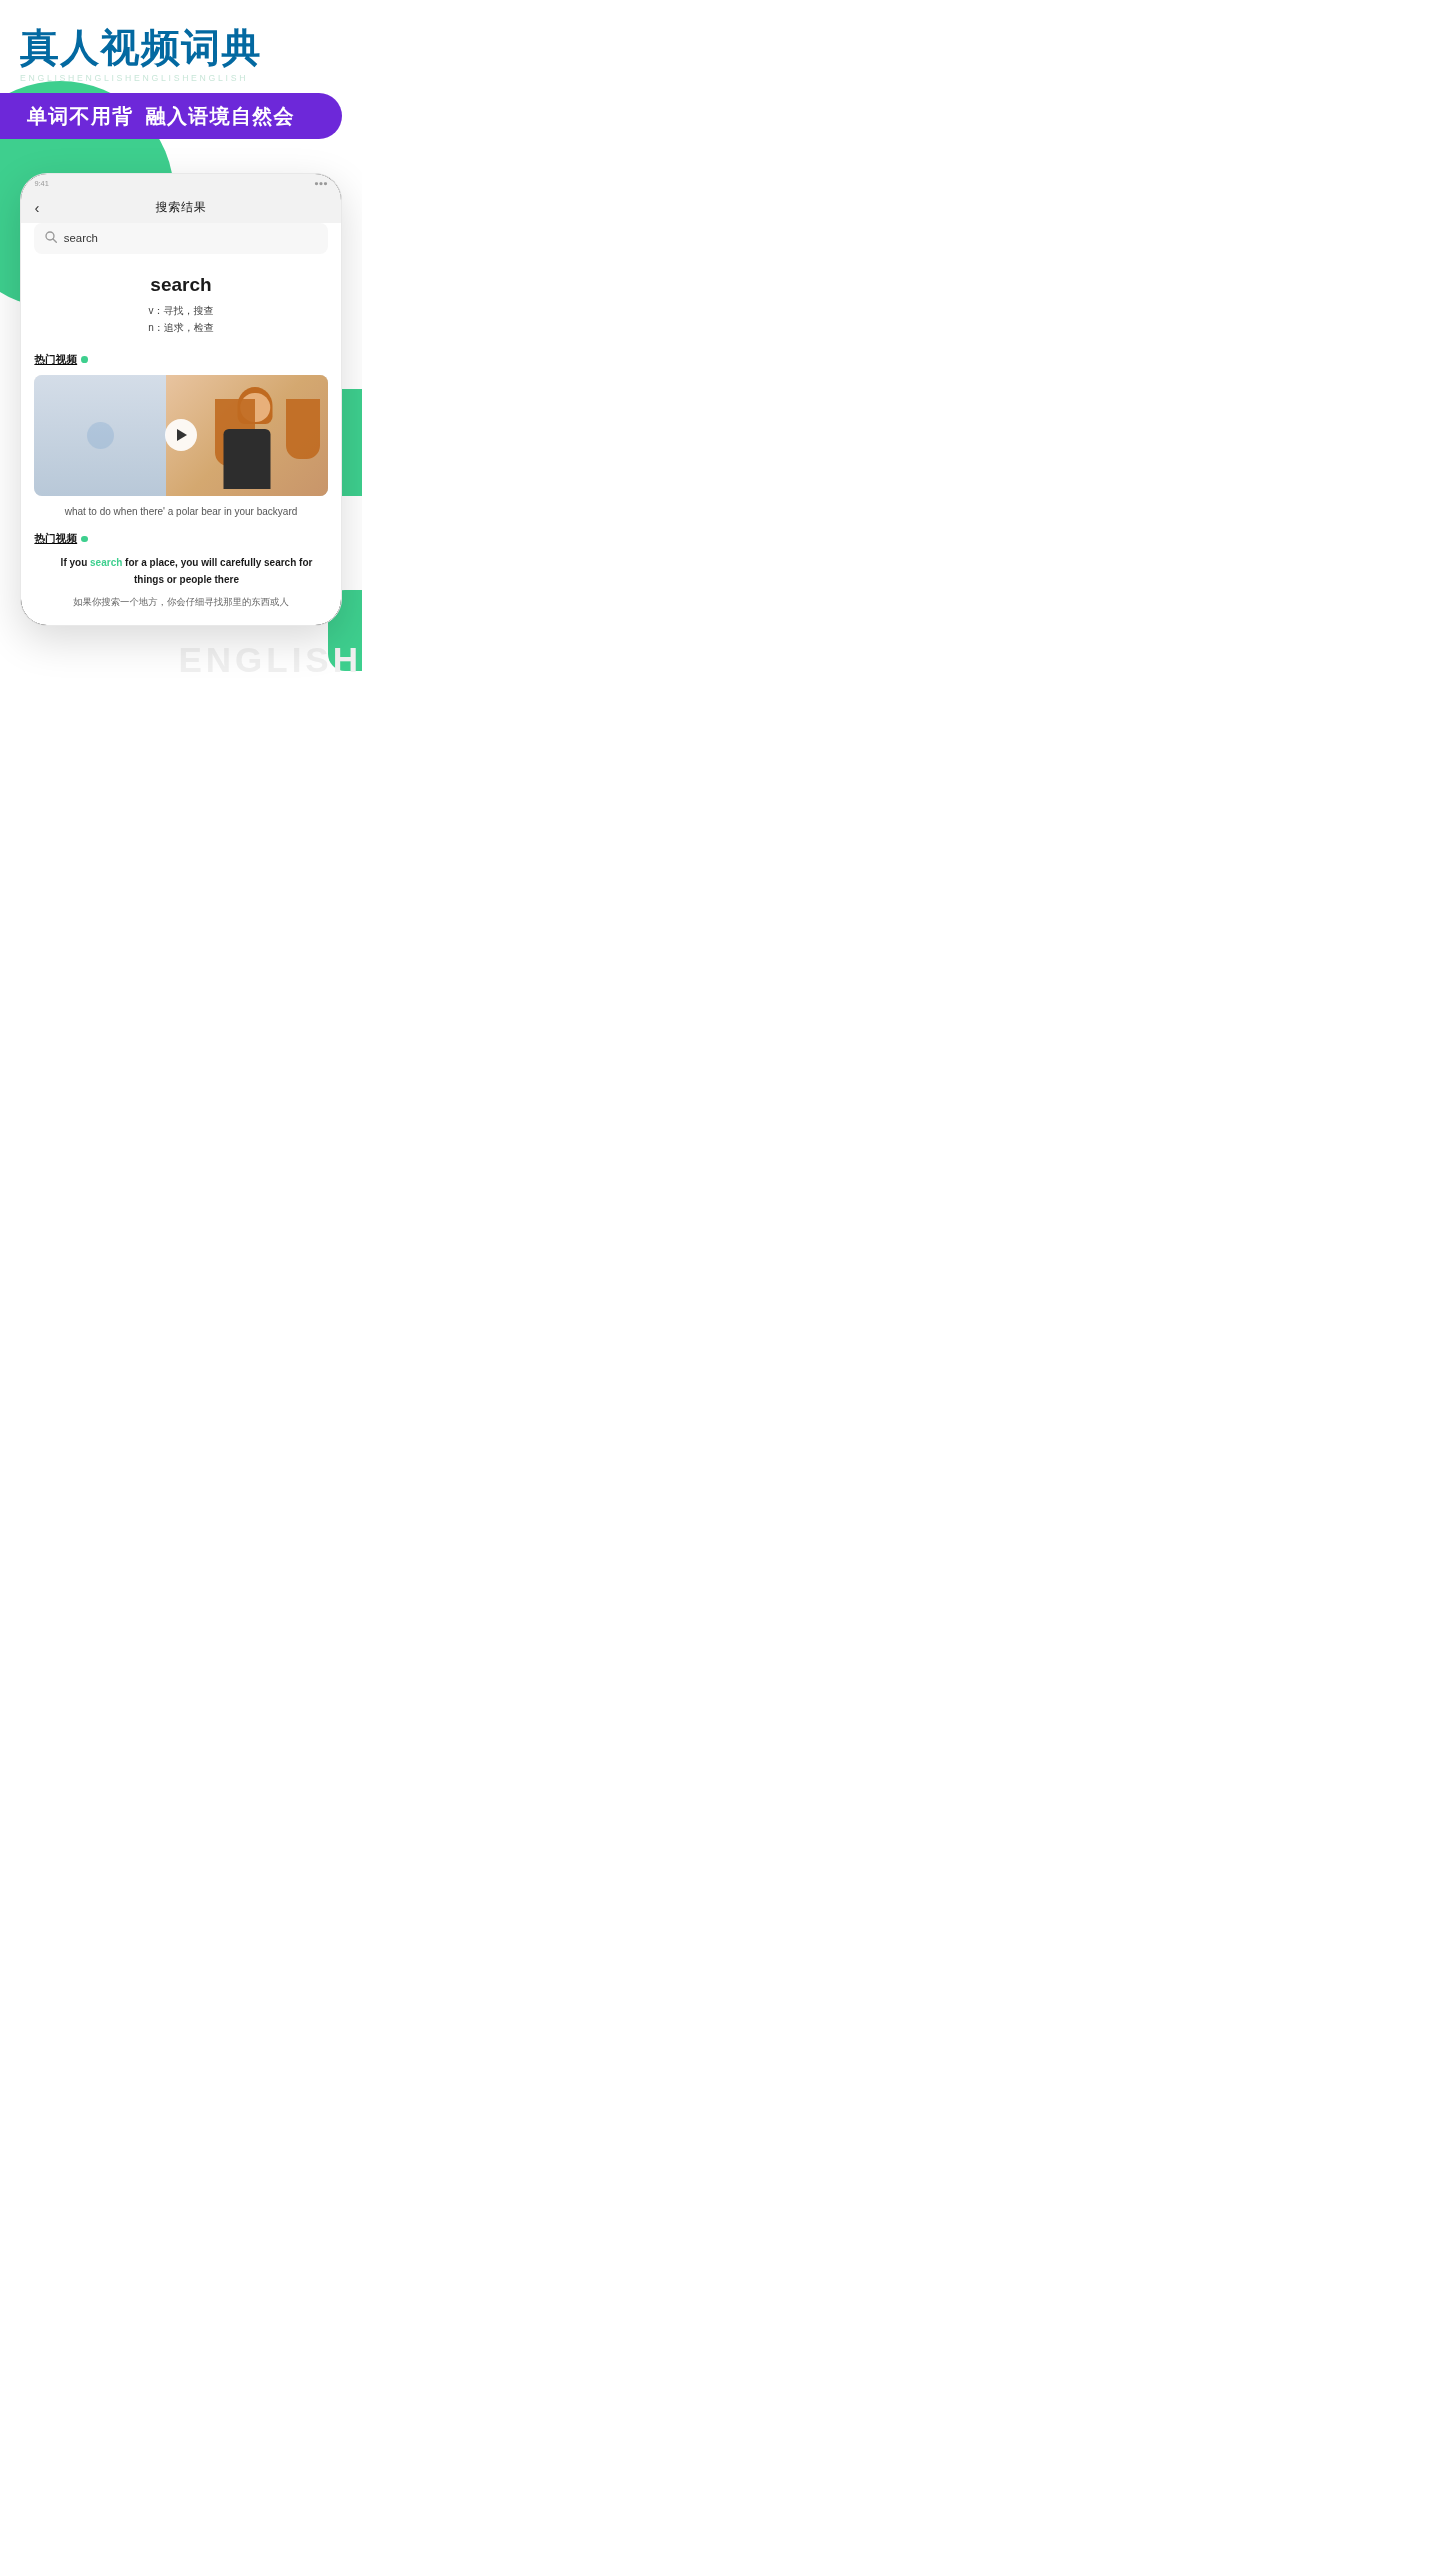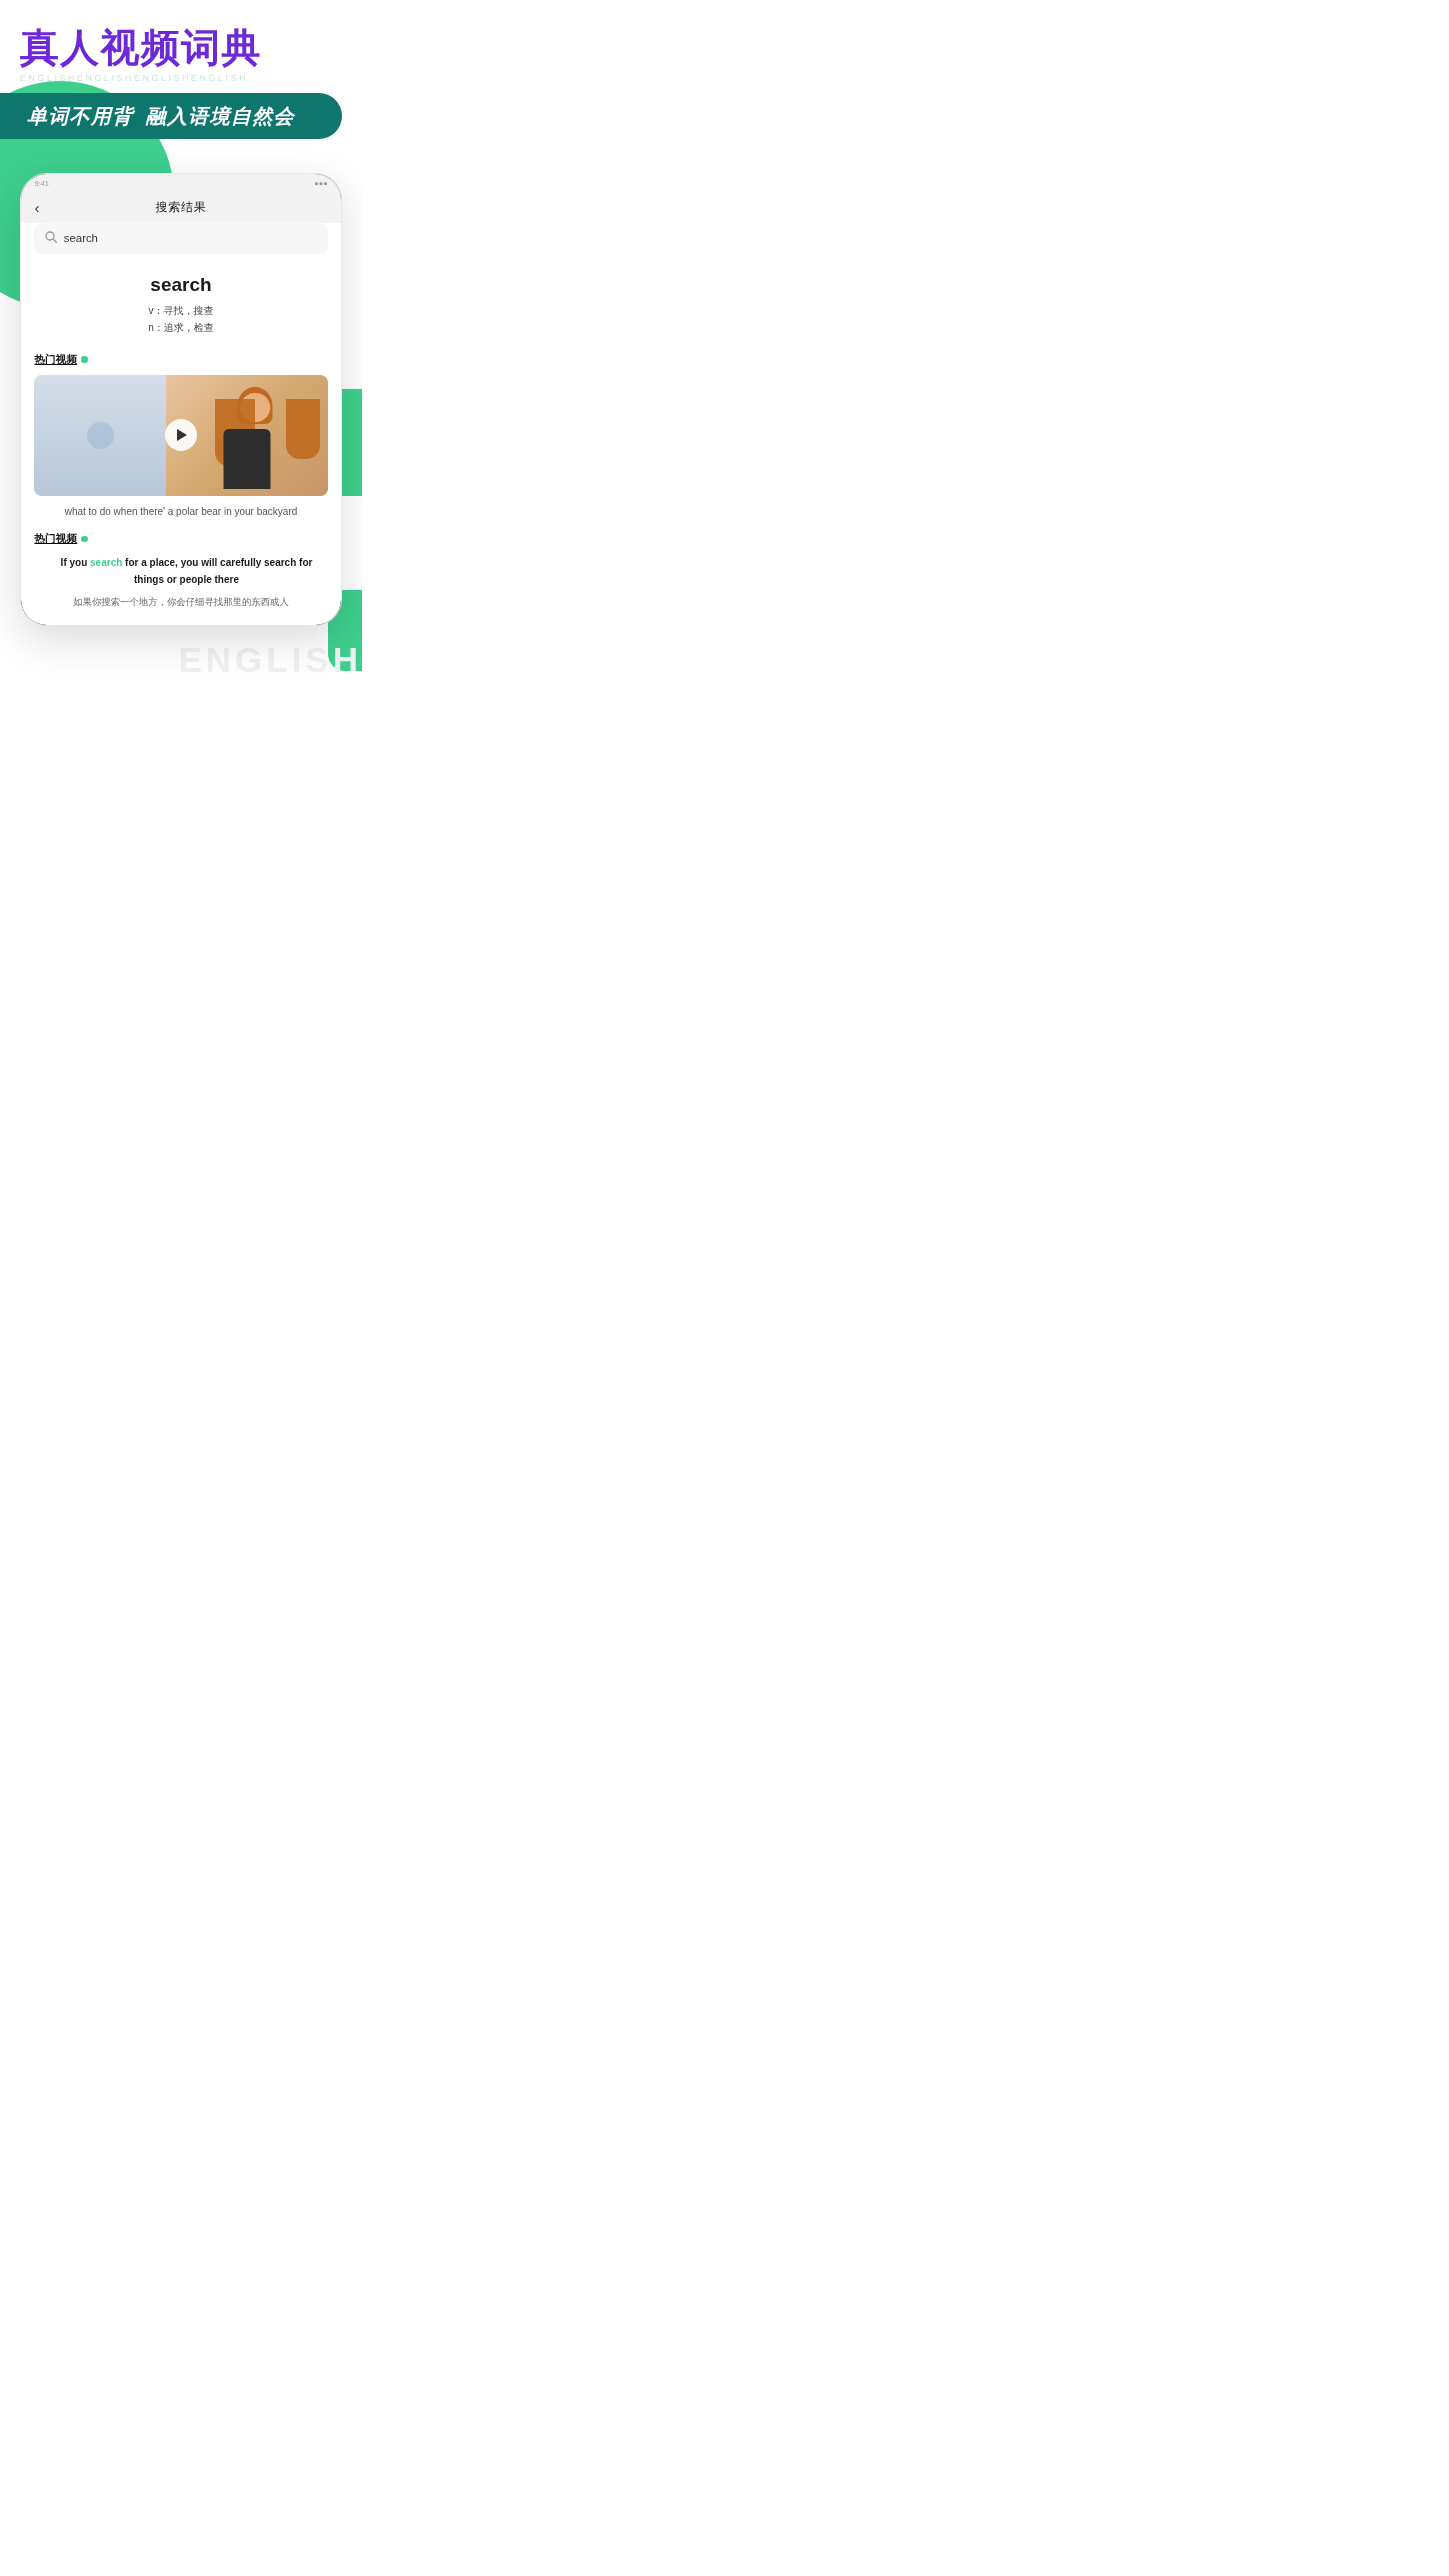--- a/index.html
+++ b/index.html
@@ -57,43 +57,42 @@
     
     .header-section {
       position: relative;
       z-index: 1;
       padding: 27px 20px 13.4px 20px;
     }
 
     .main-title {
       font-size: 39px;
       font-weight: 900;
-      color: #6d28d9;
+      color: #0369a1;
       line-height: 1.1;
       letter-spacing: 1.3px;
     }
 
     .english-watermark {
       font-size: 8.7px;
       font-weight: 400;
       color: #c8e6d8;
       letter-spacing: 2.7px;
       margin-top: 2.7px;
       text-transform: uppercase;
     }
 
     .subtitle-banner {
-      background: #0f766e;
+      background: #6d28d9;
       border-radius: 0 27px 27px 0;
       margin-left: -20px;
       padding: 9.4px 20px 9.4px 27px;
       margin-top: 10.7px;
       display: inline-block;
       width: calc(100% + 20px);
-      font-style: italic;
     }
 
     .subtitle-text {
       font-size: 20px;
       font-weight: 700;
       color: #fff;
       letter-spacing: 1.3px;
     }
 
     

